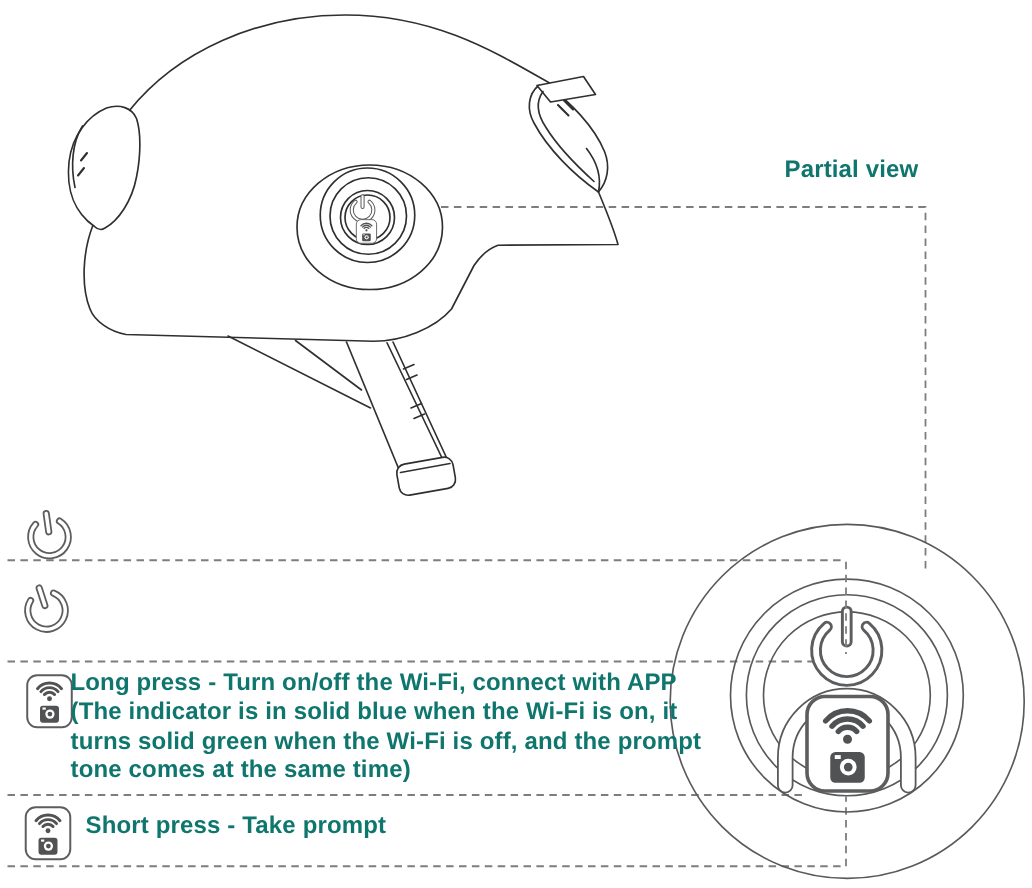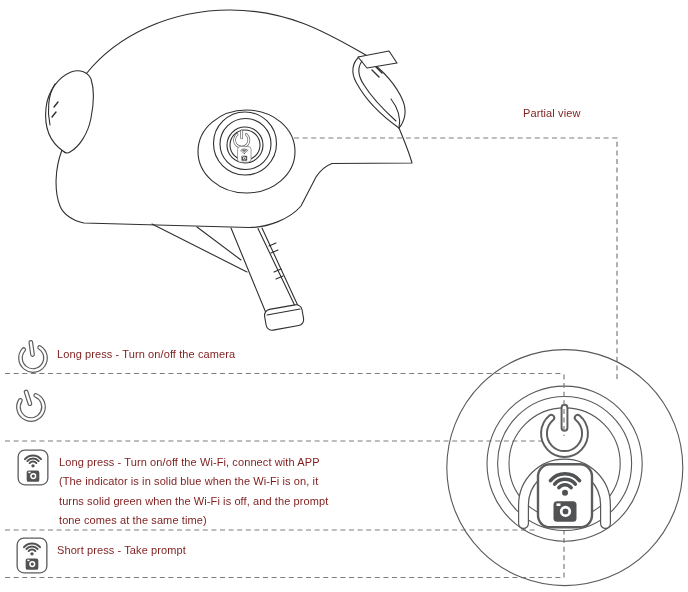--- a/index.html
+++ b/index.html
@@ -2,27 +2,27 @@
 <html><head>
 <meta charset="utf-8">
 <style>
   html,body{margin:0;padding:0;background:#fff;}
   #page{
     position:relative;width:688px;height:592px;background:#ffffff;
     font-family:"Liberation Sans","DejaVu Sans",sans-serif;overflow:hidden;
   }
   #art{position:absolute;left:0;top:0;width:688px;height:592px;}
   .label{
-    position:absolute;color:#7f1d1d;font-size:11px;line-height:19.3px;
-    white-space:pre-line;letter-spacing:0.1px;
+    position:absolute;color:#0f766e;font-size:16px;line-height:19.3px;
+    white-space:pre-line;letter-spacing:0.1px;font-weight:bold;
   }
   #partial-view-label{left:523px;top:104px;}
   #row1-text{left:57px;top:345px;width:480px;}
   #row2-text{left:57px;top:388px;width:480px;}
-  #row3-text{left:59px;top:446px;width:480px;margin-top:7px;}
+  #row3-text{left:47px;top:446px;width:480px;}
   #row4-text{left:57px;top:541px;width:480px;}
 </style>
 </head>
 <body>
 
 <div id="page">
 
   <svg id="art" viewBox="0 0 688 592" aria-hidden="true">
     <defs>
 
@@ -113,20 +113,19 @@
     <path d="M 564,374.5 L 564,436" fill="none" stroke="#7c7d7f" stroke-width="1.2" stroke-dasharray="5 3.6"></path>
 
     <use href="#pwr" transform="translate(33,358) scale(1.25) rotate(-8)"></use>
     <use href="#pwr" transform="translate(31,407) scale(1.25) rotate(-18)"></use>
     <use href="#wcam" transform="translate(33,467.5) scale(0.55)"></use>
     <use href="#wcam" transform="translate(32,555.5) scale(0.55)"></use>
   </svg>
 
   <div class="label" id="partial-view-label">Partial view</div>
 
-  <div class="label" id="row1-text">Long press - Turn on/off the camera</div>
   <div class="label" id="row3-text">Long press - Turn on/off the Wi-Fi, connect with APP
 (The indicator is in solid blue when the Wi-Fi is on, it
 turns solid green when the Wi-Fi is off, and the prompt
 tone comes at the same time)</div>
   <div class="label" id="row4-text">Short press - Take prompt</div>
 
 </div>
 
 </body></html>

